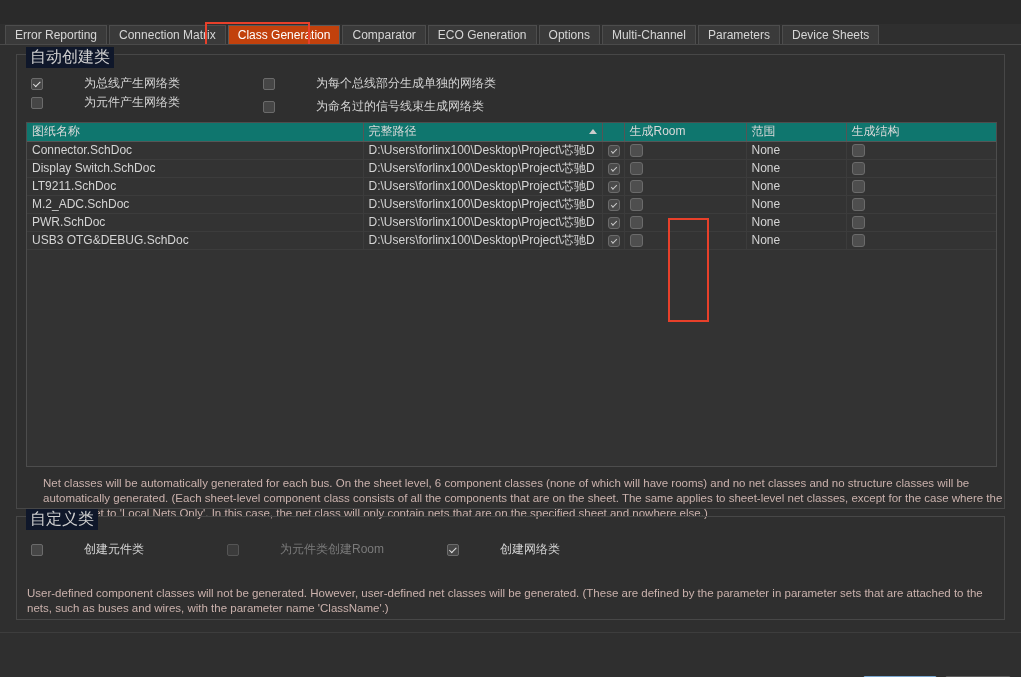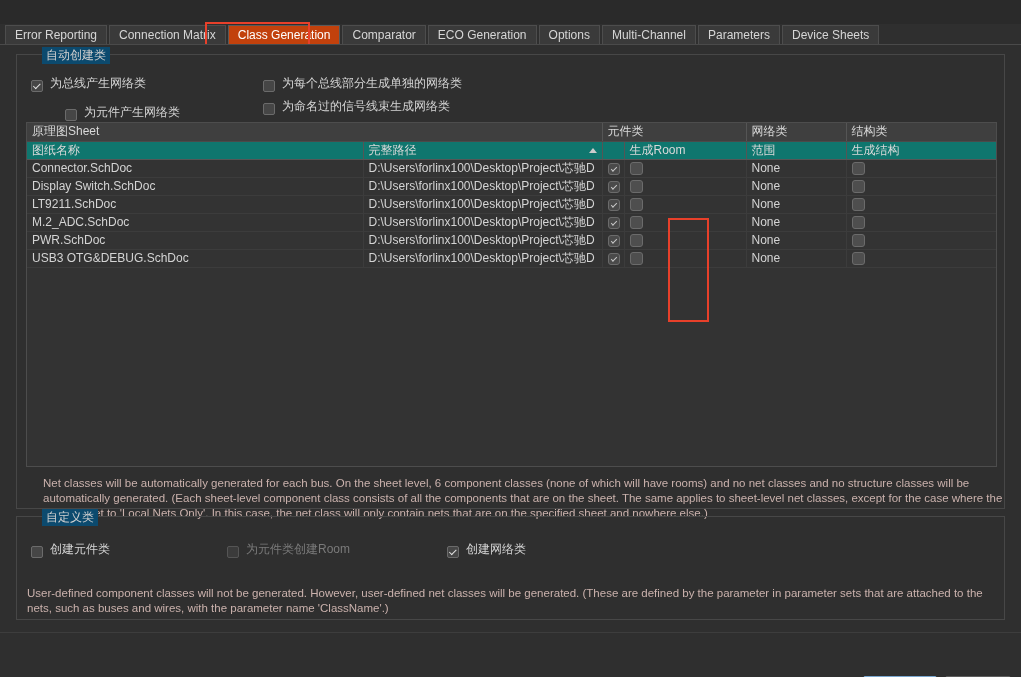--- a/index.html
+++ b/index.html
@@ -29,28 +29,28 @@
   .tabline{position:absolute;left:0;top:44px;width:1021px;height:1px;background:#4a4a4a;}
 
   
   .body{position:absolute;left:0;top:45px;width:1021px;height:587px;background:#2f2f2f;}
 
   
   .group{
     position:absolute;border:1px solid #474747;box-sizing:border-box;
   }
   .group > .legend{
-    position:absolute;top:-8px;left:25px;background:#0c4a6e;
-    padding:0 4px;color:#cfcfcf;font-size:12px;white-space:nowrap;
+    position:absolute;top:-8px;left:9px;background:#0f172a;
+    padding:0 4px;color:#cfcfcf;font-size:16px;white-space:nowrap;
   }
   #group-auto{left:16px;top:9px;width:989px;height:455px;}
   #group-custom{left:16px;top:471px;width:989px;height:104px;}
 
   
-  .cb-row{position:absolute;display:flex;align-items:flex-end;white-space:nowrap;}
+  .cb-row{position:absolute;display:flex;align-items:center;white-space:nowrap;gap:34px;}
   .chk{
     width:12px;height:12px;border:1px solid #6b6b6b;background:#464646;
     border-radius:2px;box-sizing:border-box;margin-right:7px;
     display:inline-flex;align-items:center;justify-content:center;
     flex:0 0 auto;cursor:pointer;
   }
   .chk.checked::after{
     content:"";width:6px;height:3px;border-left:1.6px solid #e2e2e2;
     border-bottom:1.6px solid #e2e2e2;transform:rotate(-45deg) translate(0px,-1px);
   }
@@ -150,46 +150,40 @@
       <span class="legend">自动创建类</span>
 
       <div class="cb-row" style="left:14px;top:20px;">
         <span class="chk checked"></span>
         <span class="cb-label">为总线产生网络类</span>
       </div>
       <div class="cb-row" style="left:246px;top:20px;">
         <span class="chk"></span>
         <span class="cb-label">为每个总线部分生成单独的网络类</span>
       </div>
-      <div class="cb-row" style="left:14px;top:49px;margin-left:34px;">
+      <div class="cb-row" style="left:14px;top:39px;">
         <span class="chk"></span>
         <span class="cb-label">为元件产生网络类</span>
       </div>
       <div class="cb-row" style="left:246px;top:43px;">
         <span class="chk"></span>
         <span class="cb-label">为命名过的信号线束生成网络类</span>
       </div>
 
       <div class="tablewrap">
         <table class="sheets">
           <colgroup>
             <col style="width:336px">
             <col style="width:239px">
             <col style="width:22px">
             <col style="width:122px">
             <col style="width:100px">
             <col style="width:150px">
           </colgroup>
           <thead>
-            <tr class="grp">
-              <th colspan="2">原理图Sheet</th>
-              <th colspan="2">元件类</th>
-              <th>网络类</th>
-              <th>结构类</th>
-            </tr>
             <tr class="sub">
               <th>图纸名称</th>
               <th>
                 <span>完整路径</span>
                 <span class="sortarrow"></span>
               </th>
               <th></th>
               <th>生成Room</th>
               <th>范围</th>
               <th>生成结构</th>

